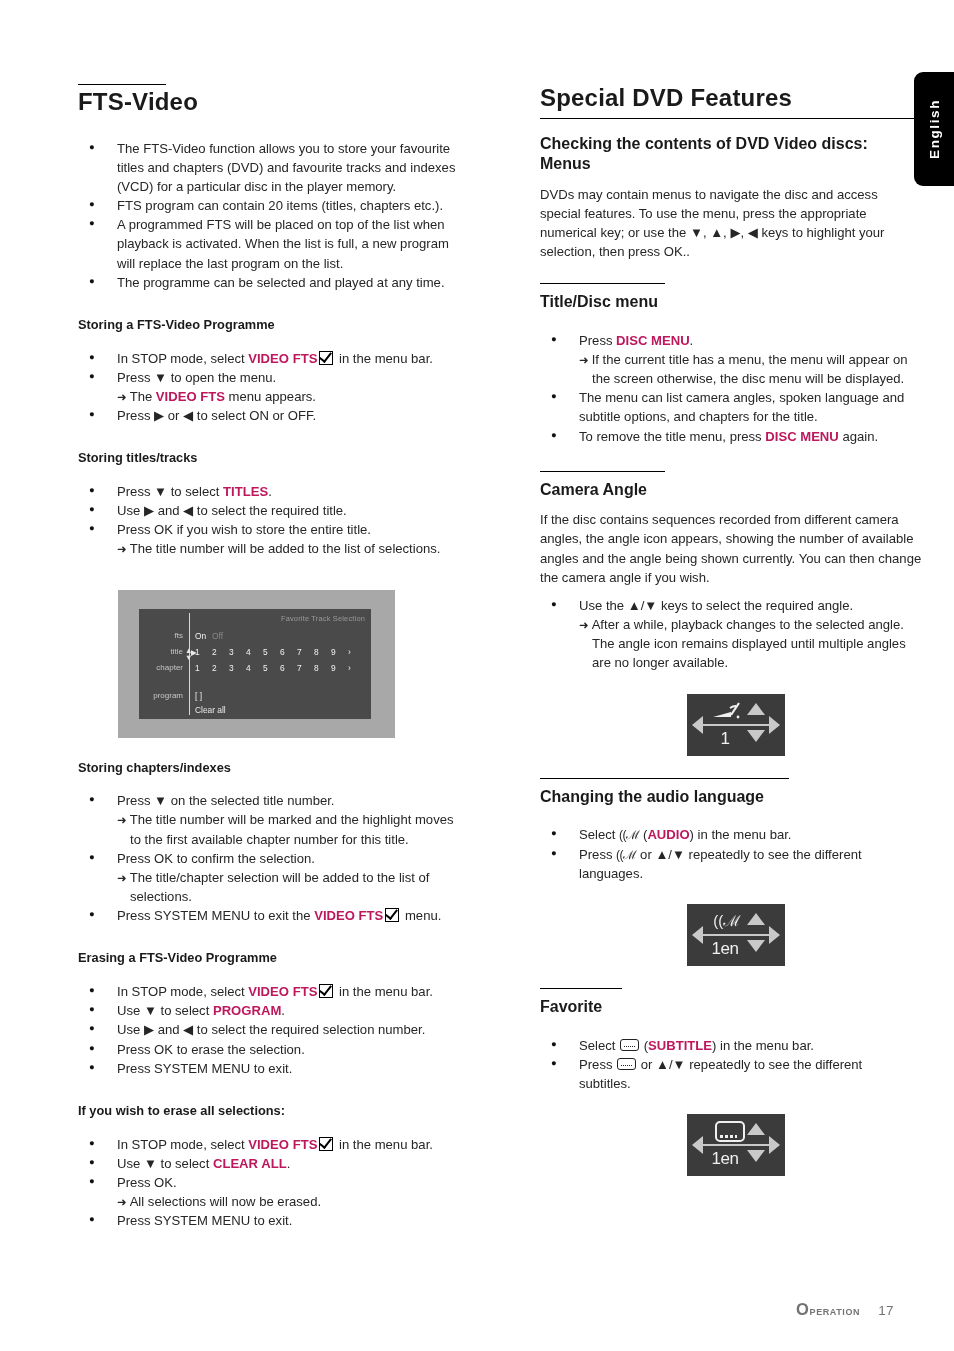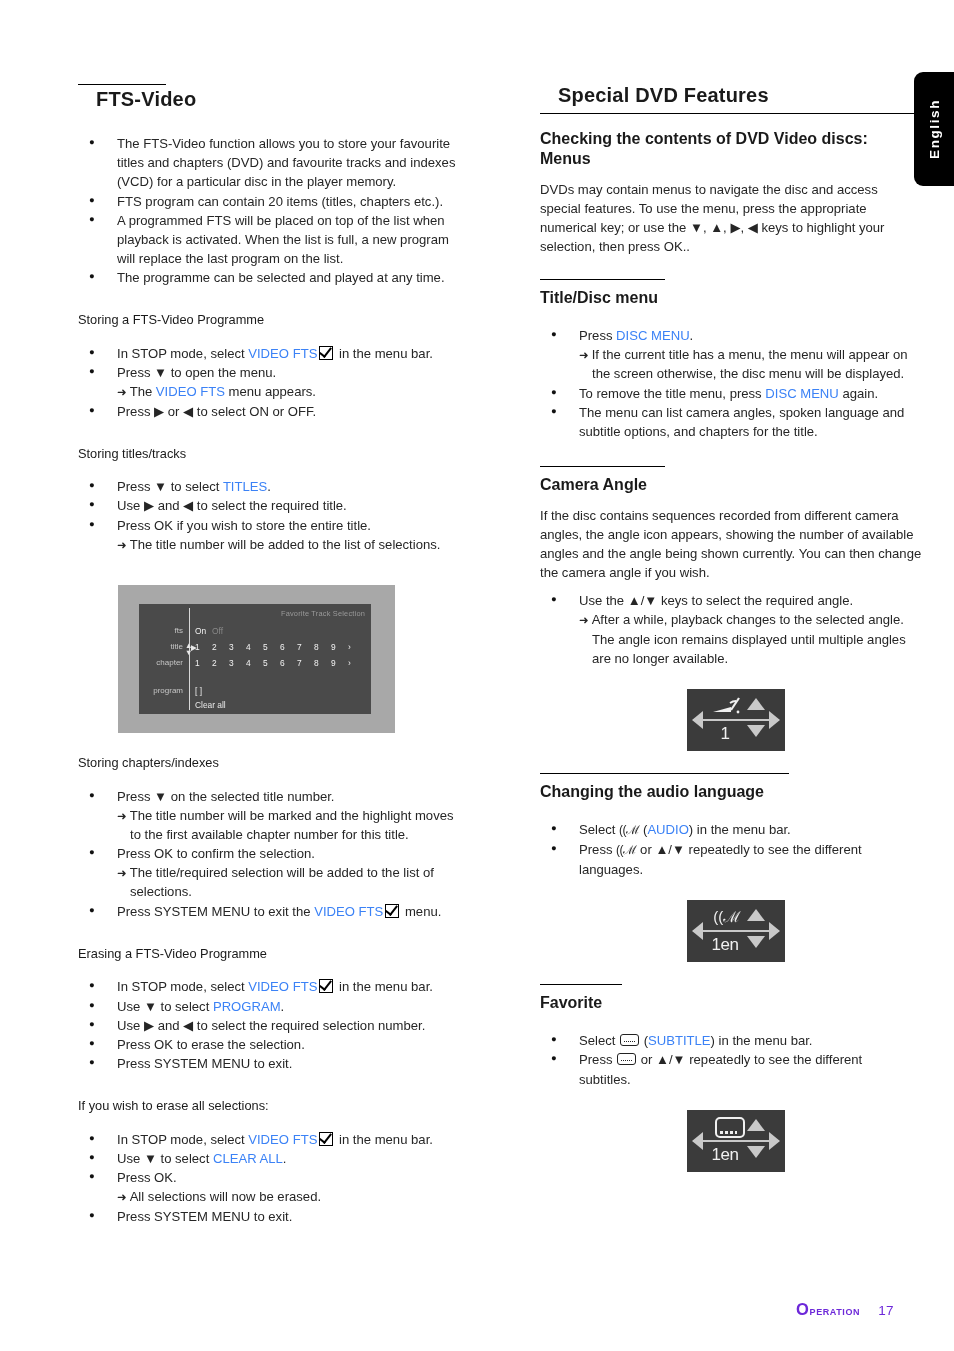--- a/index.html
+++ b/index.html
@@ -51,37 +51,37 @@
   }
   .col-right {
     position: absolute;
     left: 540px;
     top: 84px;
     width: 382px;
   }
 
   
   h1.sect {
-    font-size: 20px;
+    font-size: 24px;
     font-weight: bold;
     letter-spacing: 0.2px;
-    margin: 0 0 6px 18px;
+    margin: 0 0 6px 0;
     padding: 0;
     line-height: 1.15;
   }
   h2.head {
     font-size: 16px;
     font-weight: bold;
     margin: 0;
     padding: 5px 0 0 0;
     line-height: 1.28;
   }
   h3.sub {
     font-size: 12.8px;
-    font-weight: normal;
+    font-weight: bold;
     margin: 0;
     padding: 0;
     line-height: 1.3;
   }
   .rule-short {
     border-top: 1.6px solid #000;
     width: 88px;
     margin: 0 0 3px 0;
   }
   .rule-long {
@@ -140,21 +140,21 @@
   .arrow-line {
     display: block;
     text-indent: -13px;
     padding-left: 13px;
   }
   .arrow-line::before {
     content: "\279C";
     font-size: 11.5px;
     padding-right: 3px;
   }
-  b, strong { font-weight: normal; color: #3b82f6; }
+  b, strong { font-weight: bold; color: #be185d; }
   .gap-md { height: 16px; }
   .gap-lg { height: 22px; }
 
   
   .ck {
     display: inline-block;
     width: 12px;
     height: 12px;
     border: 1.4px solid #000;
     position: relative;
@@ -349,21 +349,21 @@
     background: repeating-linear-gradient(to right, #f0f0f0 0 3px, transparent 3px 5px);
   }
   .osd-wrap { width: 392px; }
 
   
   .footer {
     position: absolute;
     right: 60px;
     bottom: 32px;
     font-size: 13px;
-    color: #6d28d9;
+    color: #737373;
     letter-spacing: 0.4px;
     white-space: nowrap;
   }
   .footer .sc {
     font-weight: bold;
     font-variant: small-caps;
     font-size: 13.5px;
     letter-spacing: 0.6px;
   }
   .footer .sc .cap { font-size: 16.5px; }
@@ -454,21 +454,21 @@
         </div>
       </div>
     </div>
 
     <div class="gap-lg"></div>
 
     <h3 class="sub">Storing chapters/indexes</h3>
     <div style="height:6px"></div>
     <ul class="blist">
       <li><span>Press ▼ on the selected title number.</span><span class="arrow-line">The title number will be marked and the highlight moves to the first available chapter number for this title.</span></li>
-      <li><span>Press OK to confirm the selection.</span><span class="arrow-line">The title/required selection will be added to the list of selections.</span></li>
+      <li><span>Press OK to confirm the selection.</span><span class="arrow-line">The title/chapter selection will be added to the list of selections.</span></li>
       <li><span>Press SYSTEM MENU to exit the </span><b>VIDEO FTS</b><span class="ck"></span><span> menu.</span></li>
     </ul>
 
     <div class="gap-md"></div>
     <h3 class="sub">Erasing a FTS-Video Programme</h3>
     <div style="height:6px"></div>
     <ul class="blist">
       <li><span>In STOP mode, select </span><b>VIDEO FTS</b><span class="ck"></span><span> in the menu bar.</span></li>
       <li><span>Use ▼ to select </span><b>PROGRAM</b><span>.</span></li>
       <li>Use ▶ and ◀ to select the required selection number.</li>
@@ -496,22 +496,22 @@
     <h2 class="head">Checking the contents of DVD Video discs: Menus</h2>
     <div style="height:10px"></div>
     <p class="para">DVDs may contain menus to navigate the disc and access special features. To use the menu, press the appropriate numerical key; or use the ▼, ▲, ▶, ◀ keys to highlight your selection, then press OK..</p>
 
     <div class="gap-lg"></div>
     <div class="rule-125"></div>
     <h2 class="head">Title/Disc menu</h2>
     <div style="height:9px"></div>
     <ul class="blist">
       <li><span>Press </span><b>DISC MENU</b><span>.</span><span class="arrow-line">If the current title has a menu, the menu will appear on the screen otherwise, the disc menu will be displayed.</span></li>
+      <li>The menu can list camera angles, spoken language and subtitle options, and chapters for the title.</li>
       <li><span>To remove the title menu, press </span><b>DISC MENU</b><span> again.</span></li>
-      <li>The menu can list camera angles, spoken language and subtitle options, and chapters for the title.</li>
     </ul>
 
     <div class="gap-md"></div>
     <div class="rule-125"></div>
     <h2 class="head">Camera Angle</h2>
     <div style="height:10px"></div>
     <p class="para">If the disc contains sequences recorded from different camera angles, the angle icon appears, showing the number of available angles and the angle being shown currently. You can then change the camera angle if you wish.</p>
     <ul class="blist">
       <li><span>Use the ▲/▼ keys to select the required angle.</span><span class="arrow-line">After a while, playback changes to the selected angle. The angle  icon remains displayed until multiple angles are no longer available.</span></li>
     </ul>

